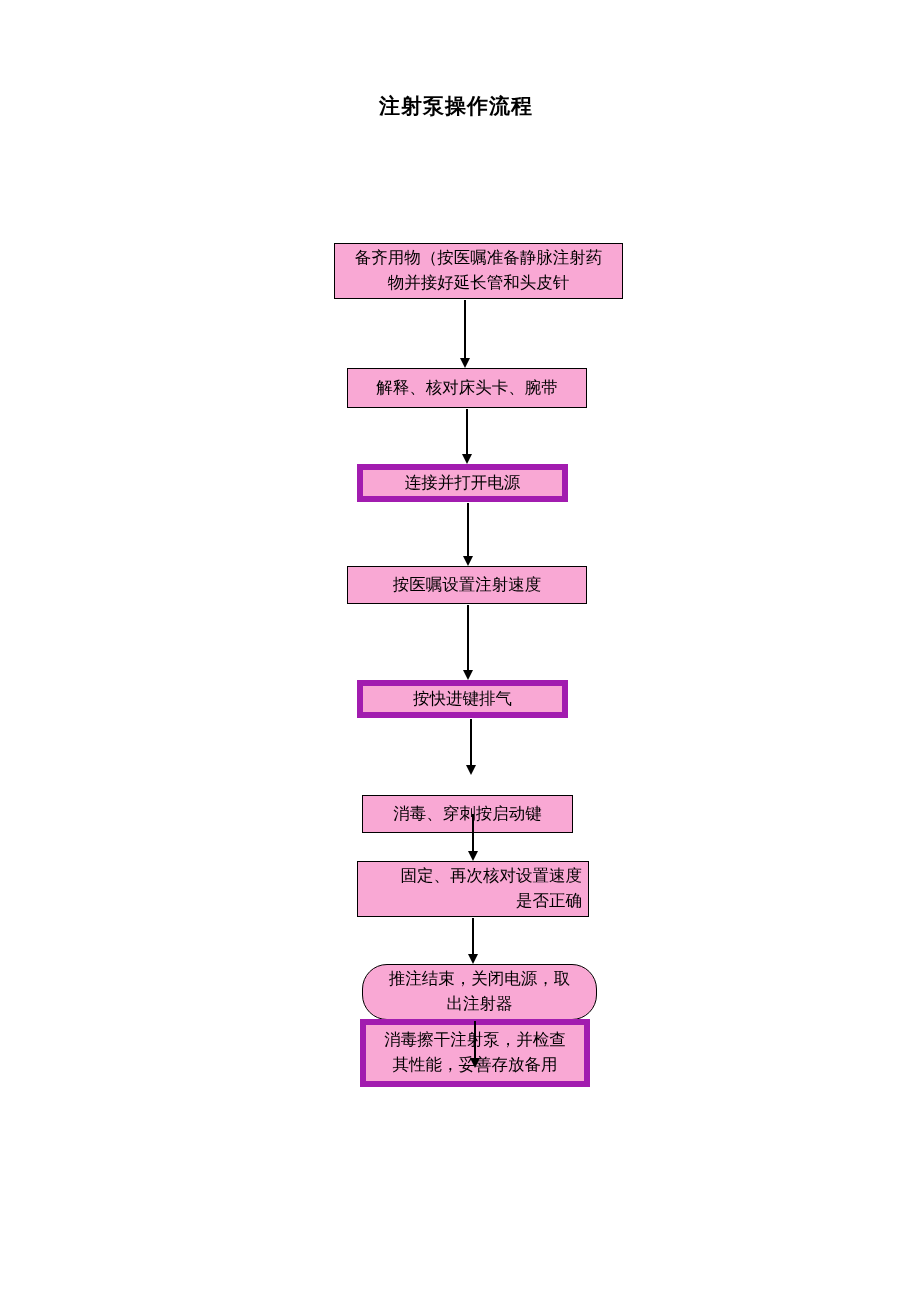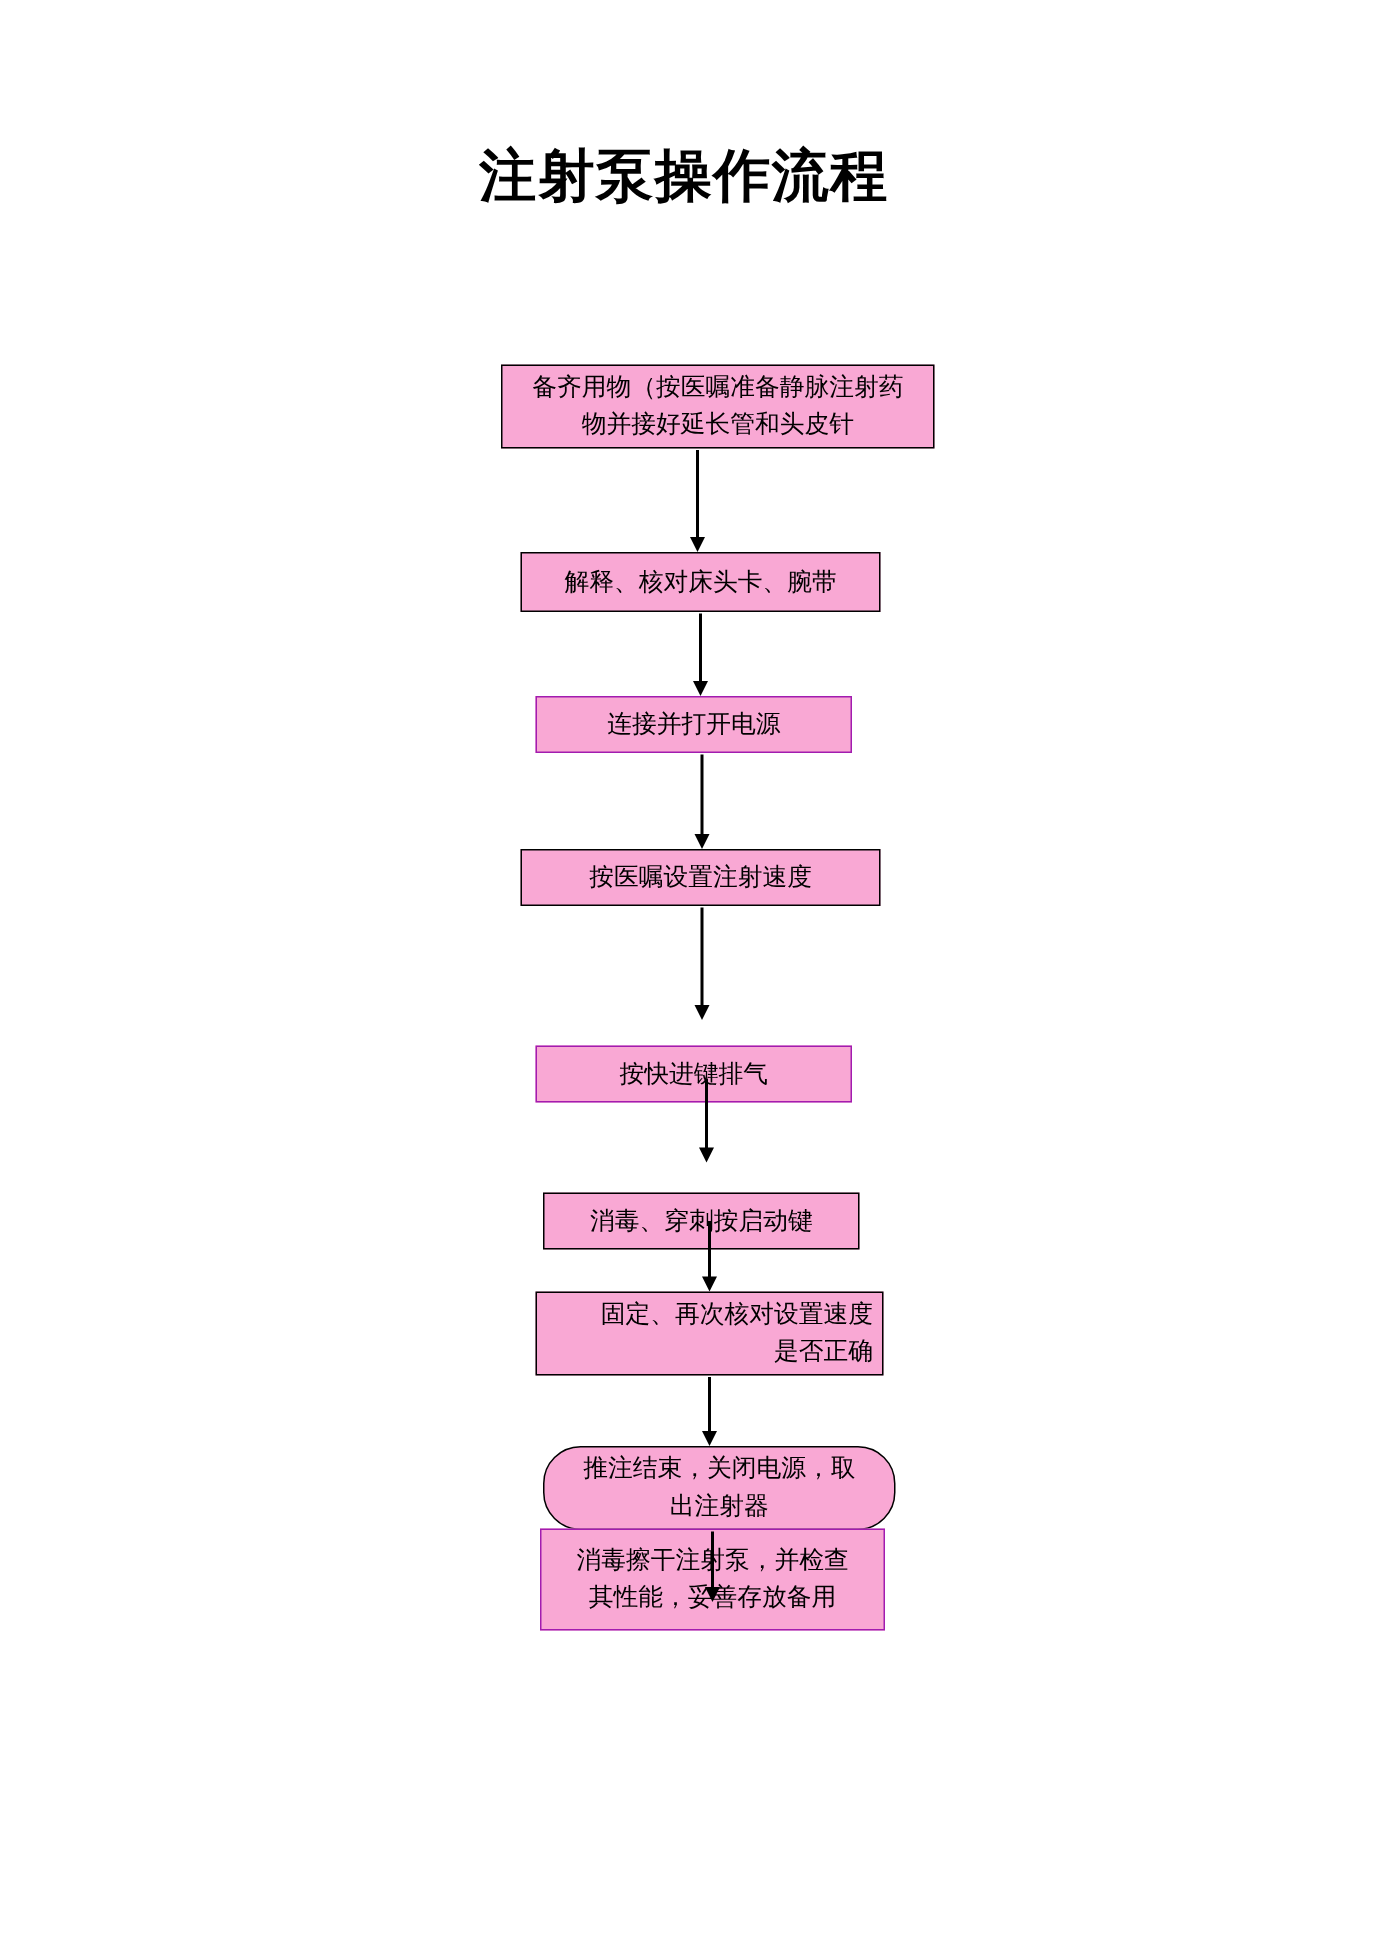--- a/index.html
+++ b/index.html
@@ -21,21 +21,21 @@
     left: 0; top: 0;
     width: 920px;
     height: 1302px;
   }
   .title {
     position: absolute;
     left: 0;
     top: 92px;
     width: 920px;
     text-align: center;
-    font-size: 38px;
+    font-size: 21px;
     font-weight: bold;
     letter-spacing: 1px;
     font-family: "DejaVu Serif", "Liberation Serif", serif;
     white-space: nowrap;
   }
   
   .title-inner {
     display: inline-block;
     transform: translateX(-4px);
   }
@@ -48,21 +48,21 @@
     display: flex;
     align-items: center;
     justify-content: center;
     text-align: center;
     font-size: 16.5px;
     line-height: 1.5;
     padding: 2px 6px;
     font-family: "DejaVu Serif", "Liberation Serif", serif;
   }
   .node.bold-border {
-    border: 1px solid #a21caf;
+    border: 6px solid #a21caf;
   }
   .node .node-text {
     display: block;
     width: 100%;
   }
 
   .connector {
     position: absolute;
   }
   .connector .shaft {
@@ -95,21 +95,21 @@
       </div>
       <div class="node" style="left: 347px; top: 368px; width: 240px; height: 40px;">
         <span class="node-text">解释、核对床头卡、腕带</span>
       </div>
       <div class="node bold-border" style="left: 357px; top: 464px; width: 211px; height: 38px;">
         <span class="node-text">连接并打开电源</span>
       </div>
       <div class="node" style="left: 347px; top: 566px; width: 240px; height: 38px;">
         <span class="node-text">按医嘱设置注射速度</span>
       </div>
-      <div class="node bold-border" style="left: 357px; top: 680px; width: 211px; height: 38px; margin-top: 17px;">
+      <div class="node bold-border" style="left: 357px; top: 680px; width: 211px; height: 38px;">
         <span class="node-text">按快进键排气</span>
       </div>
       <div class="node" style="left: 362px; top: 775px; width: 211px; height: 38px; margin-top: 20px;">
         <span class="node-text">消毒、穿刺按启动键</span>
       </div>
       <div class="node" style="left: 357px; top: 861px; width: 232px; height: 56px; text-align: right;">
         <span class="node-text">固定、再次核对设置速度<br>是否正确</span>
       </div>
       <div class="node" style="left: 362px; top: 964px; width: 235px; height: 56px; border-radius: 25px;">
         <span class="node-text">推注结束，关闭电源，取<br>出注射器</span>

